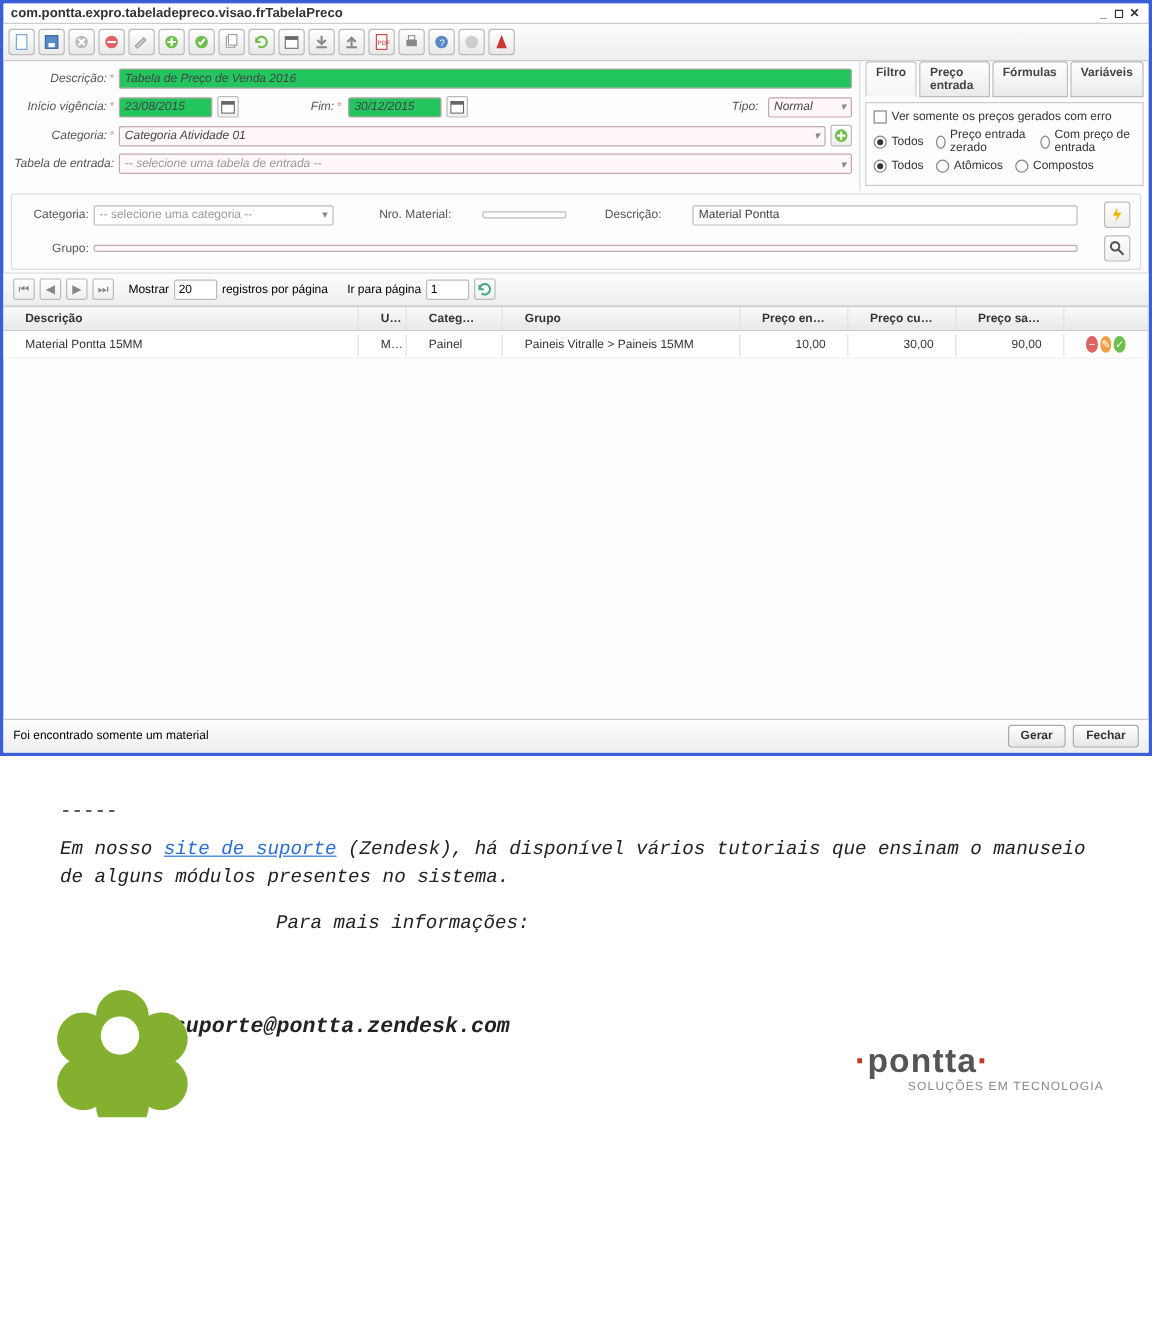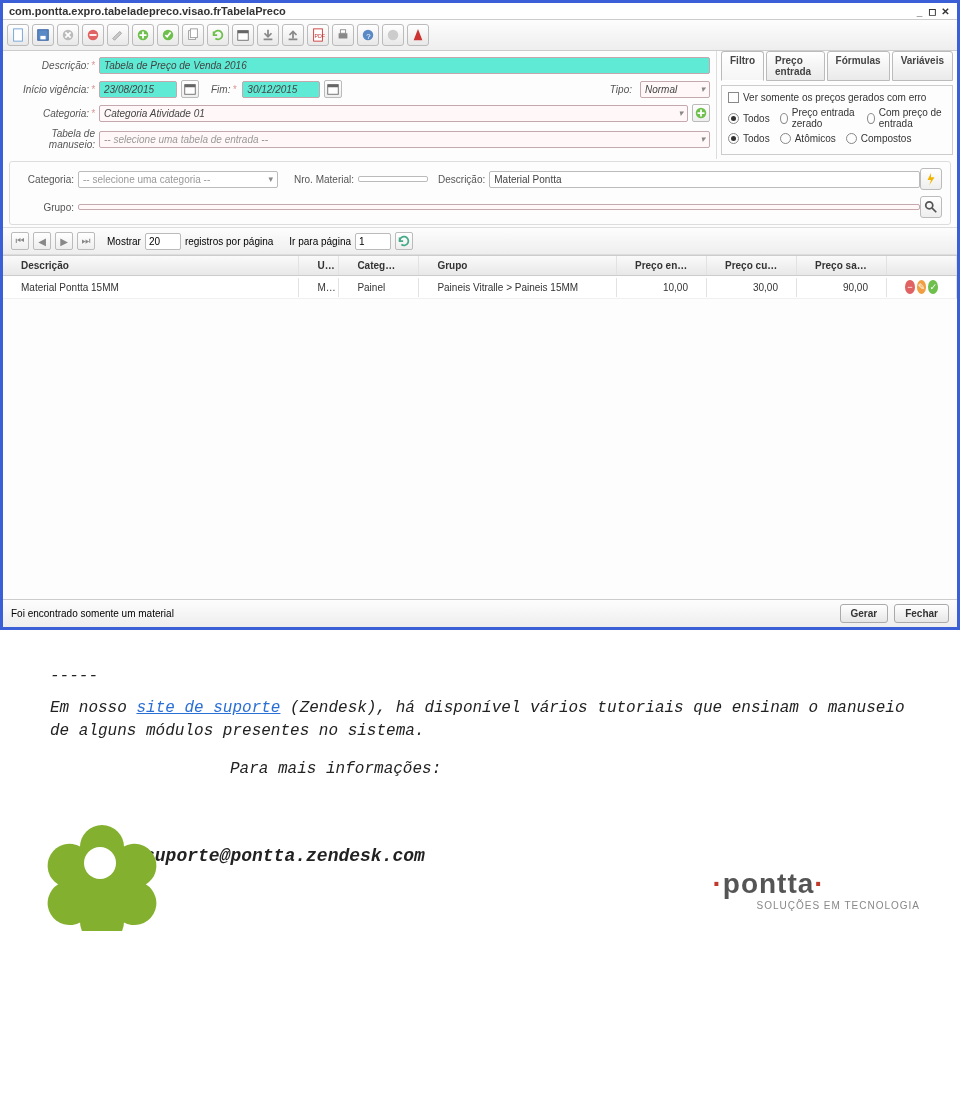--- a/index.html
+++ b/index.html
@@ -19,28 +19,28 @@
   .tab.active { background: linear-gradient(#fff,#f5f5f5); border-bottom: 1px solid #fff; }
   .right-body { border: 1px solid #ccc; padding: 6px; font-size: 10px; color: #333; }
   .rb-row { display: flex; align-items: center; gap: 4px; margin-bottom: 4px; }
   .radio, .chk { width: 11px; height: 11px; border: 1px solid #888; display: inline-block; }
   .radio { border-radius: 50%; }
   .radio.on::after { content:""; display:block; width:5px; height:5px; border-radius:50%; background:#333; margin:2px; }
   .form-grid { display: grid; grid-template-columns: 90px 1fr; row-gap: 6px; align-items: center; }
   .lbl { text-align: right; padding-right: 4px; color: #555; font-size: 10px; }
   .req { color: #d99; margin-left: 2px; }
   .field-line { display: flex; align-items: center; gap: 4px; }
-  .inp { border: 1px solid #c5a7ae; background: #5eead4; padding: 2px 4px; font-size: 10px; color: #444; border-radius: 2px; }
+  .inp { border: 1px solid #c5a7ae; background: #22c55e; padding: 2px 4px; font-size: 10px; color: #444; border-radius: 2px; }
   .inp.wide { flex: 1 1 auto; }
   .inp.date { width: 78px; }
   .inp.select { background: #fff7f8; display:flex; align-items:center; justify-content:space-between;}
   .drop-arrow { color:#888; font-size:9px; margin-left:4px;}
   .cal { width:18px; height:18px; border:1px solid #bbb; border-radius:2px; background:linear-gradient(#fff,#eee); display:flex; align-items:center; justify-content:center; cursor:pointer; }
   .filter-bar { padding: 6px 8px; border:1px solid #ddd; border-radius:3px; margin: 2px 6px; display:grid; grid-template-columns: 60px 1fr; row-gap:6px; align-items:center;}
-  .filter-line { display:flex; align-items:center; gap:0; width:100%; }
+  .filter-line { display:flex; align-items:center; gap:22px; width:100%; }
   .pager { display:flex; align-items:center; gap:4px; padding: 4px 8px; background:linear-gradient(#fdfdfd,#eee); border-top:1px solid #ddd; border-bottom:1px solid #ddd; }
   .pgbtn { width:18px; height:18px; border:1px solid #bbb; border-radius:2px; background:linear-gradient(#fff,#eee); display:flex; align-items:center; justify-content:center; cursor:pointer; color:#888; font-size:10px;}
   .num-inp { width:36px; border:1px solid #bbb; padding:2px 3px; font-size:10px; border-radius:2px;}
   .grid-head { display:grid; grid-template-columns: 3fr 40px 80px 2fr 90px 90px 90px 70px; background:linear-gradient(#fafafa,#e8e8e8); border-top:1px solid #ccc; border-bottom:1px solid #ccc; font-weight:bold; font-size:10px; color:#333;}
   .grid-head > div, .grid-row > div { padding: 4px 18px; border-right:1px solid #e2e2e2; overflow:hidden; white-space:nowrap; text-overflow:ellipsis;}
   .grid-row { display:grid; grid-template-columns: 3fr 40px 80px 2fr 90px 90px 90px 70px; font-size:10px; color:#333; border-bottom:1px solid #f0f0f0; align-items:center;}
   .grid-row.alt { background:#fff;}
   .num { text-align:right; }
   .row-actions { display:flex; gap:2px; justify-content:center;}
   .rbtn { width:14px; height:14px; border-radius:50%; display:flex; align-items:center; justify-content:center; font-size:9px; color:#fff; cursor:pointer;}
@@ -190,21 +190,21 @@
 
           <div class="lbl"><span>Início vigência:</span><span class="req">*</span></div>
           <div class="field-line">
             <div class="inp date">23/08/2015</div>
             <div class="cal">
                 <svg class="icon" viewBox="0 0 16 16">
                   <rect x="2" y="3" width="12" height="11" fill="#fff" stroke="#666"></rect>
                   <rect x="2" y="3" width="12" height="3" fill="#666"></rect>
                 </svg>
               </div>
-            <span class="lbl" style="text-align:center;padding:0 2px 0 8px;"><span>Fim:</span><span class="req">*</span></span>
+            <span class="lbl" style="text-align:center;padding:0 2px 0 8px;margin-left:48px;"><span>Fim:</span><span class="req">*</span></span>
             <div class="inp date">30/12/2015</div>
             <div class="cal">
                 <svg class="icon" viewBox="0 0 16 16">
                   <rect x="2" y="3" width="12" height="11" fill="#fff" stroke="#666"></rect>
                   <rect x="2" y="3" width="12" height="3" fill="#666"></rect>
                 </svg>
               </div>
             <span style="flex:1"></span>
             <span class="lbl" style="text-align:left;">Tipo:</span>
             <div class="inp select" style="width:70px;">
@@ -220,21 +220,21 @@
                 <span class="drop-arrow">▾</span>
               </div>
             <div class="cal">
                 <svg class="icon" viewBox="0 0 16 16">
                   <circle cx="8" cy="8" r="6" fill="#6fbf4d"></circle>
                   <path d="M8 4 L8 12 M4 8 L12 8" stroke="#fff" stroke-width="2"></path>
                 </svg>
               </div>
           </div>
 
-          <div class="lbl">Tabela de manuseio:</div>
+          <div class="lbl">Tabela de entrada:</div>
           <div class="field-line">
             <div class="inp select wide" style="color:#999;">
                 <span>-- selecione uma tabela de entrada --</span>
                 <span class="drop-arrow">▾</span>
               </div>
           </div>
         </div>
       </div>
 
       <div class="right-panel">

